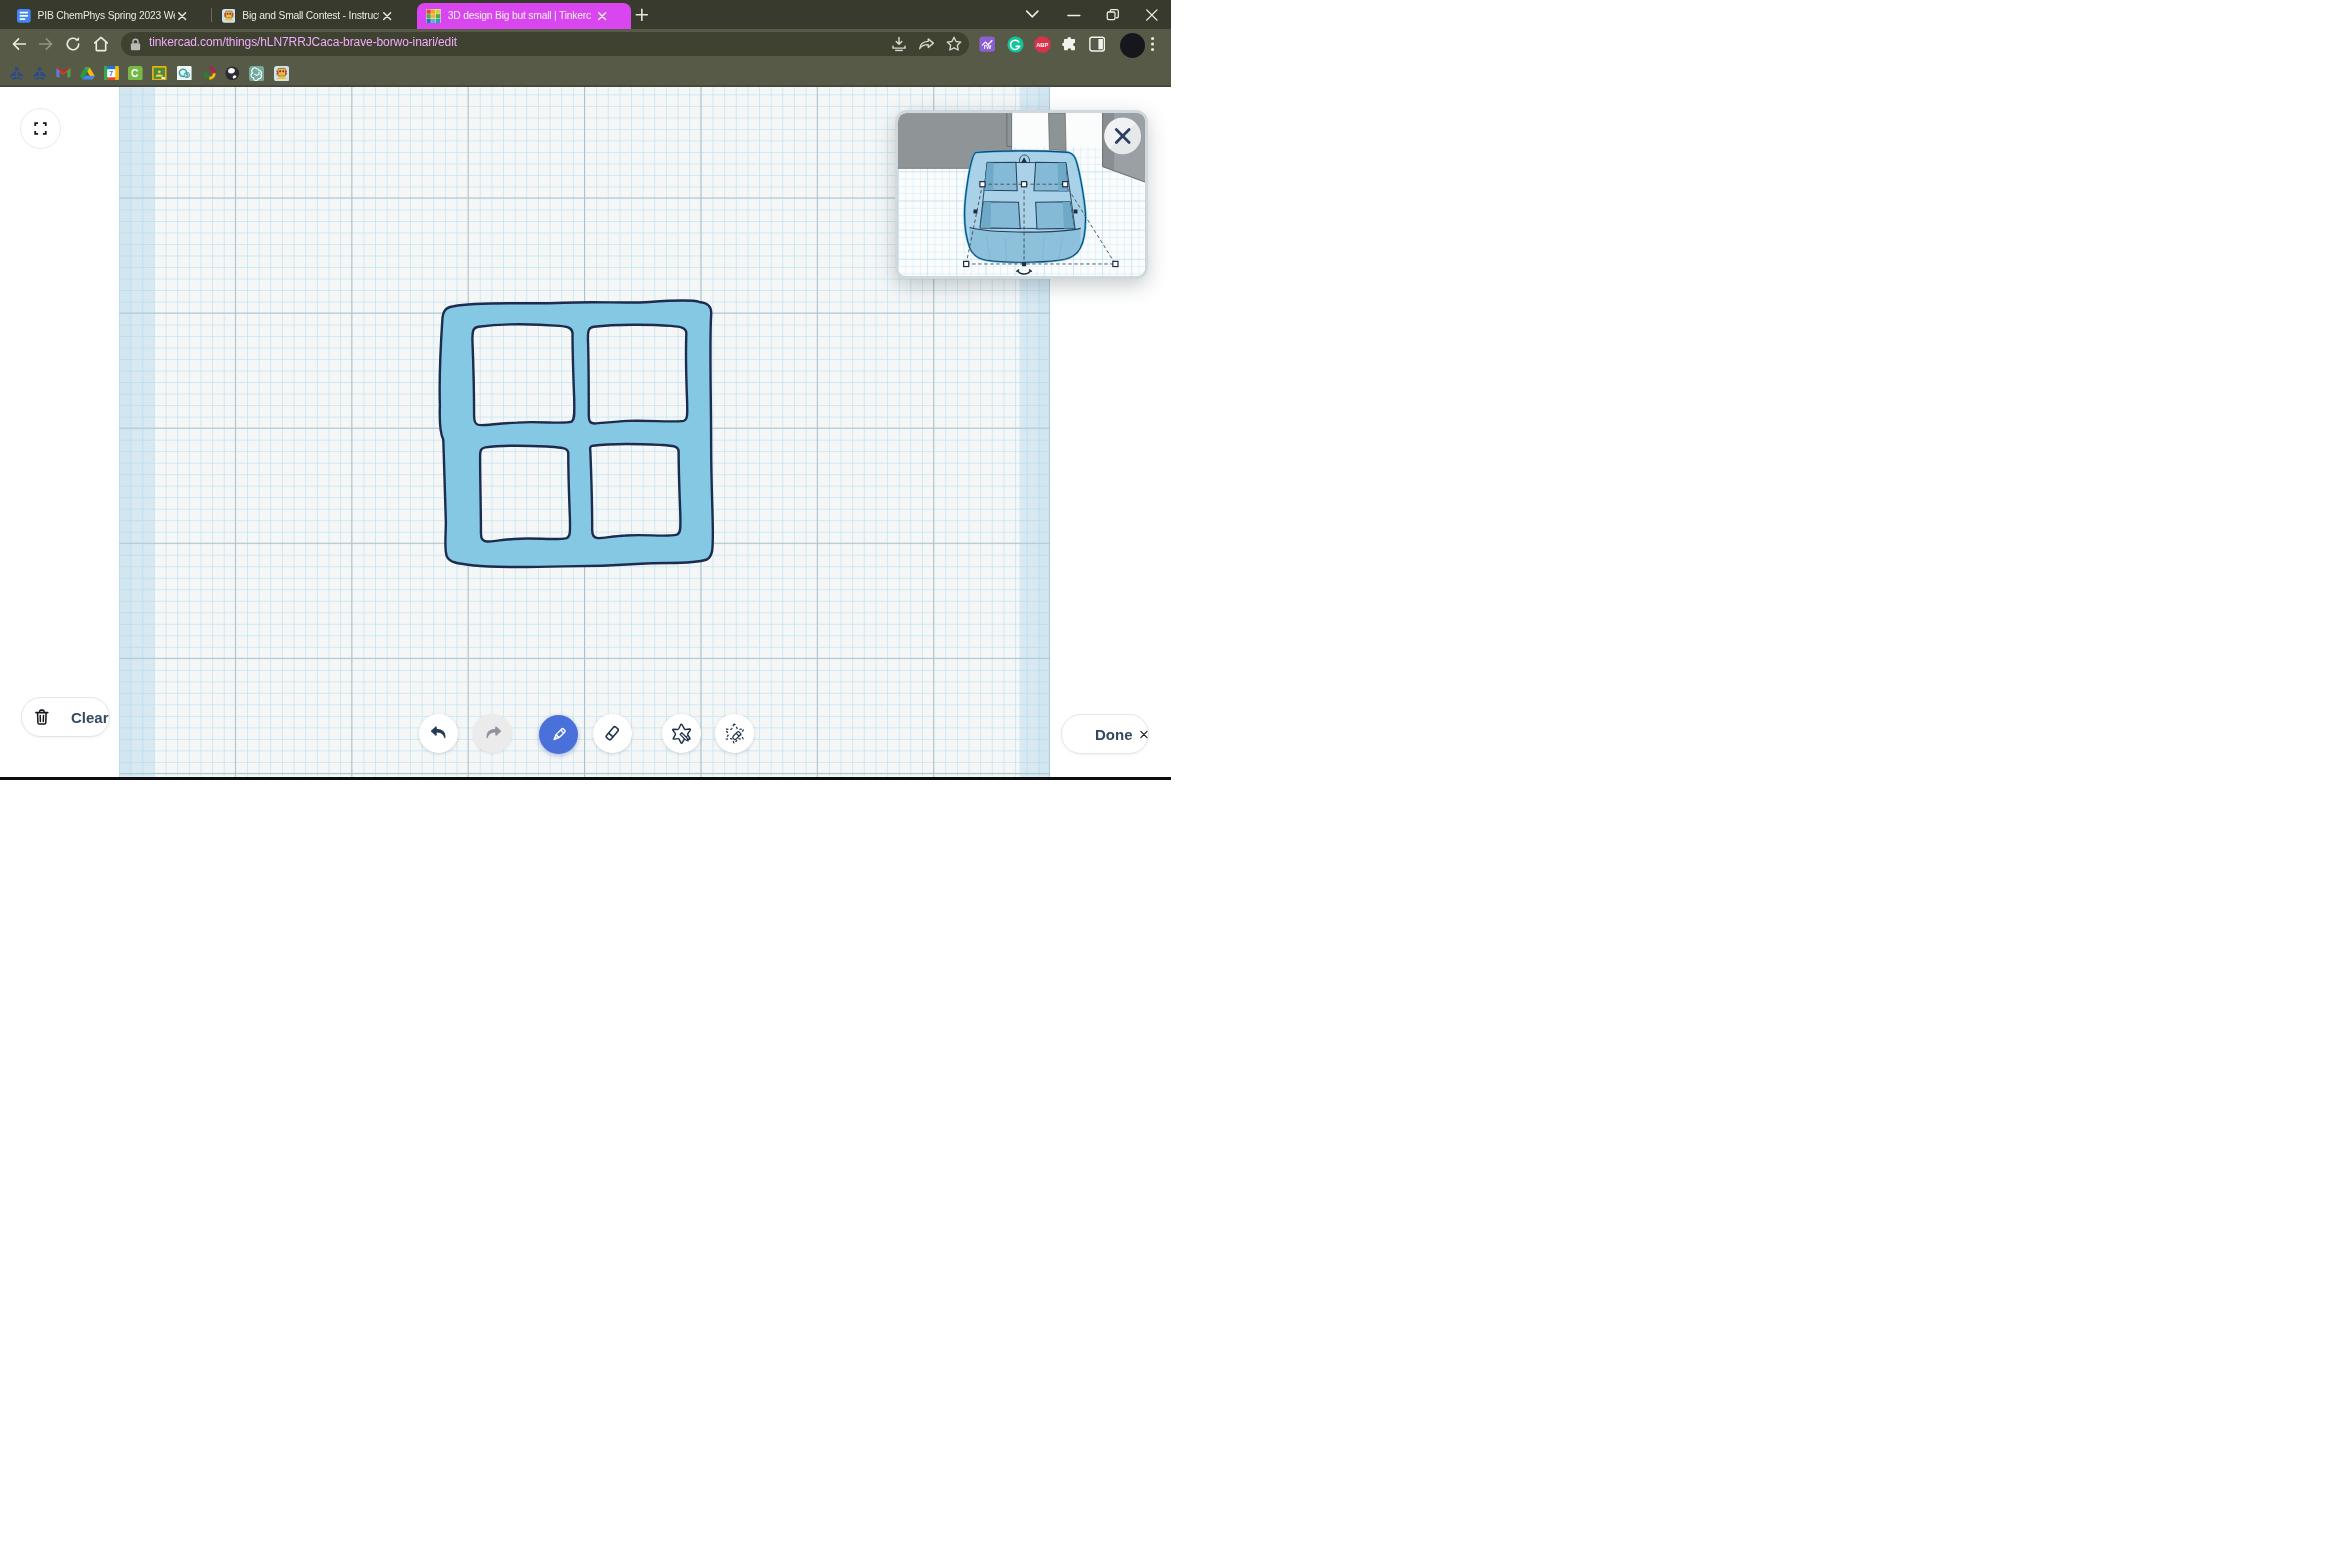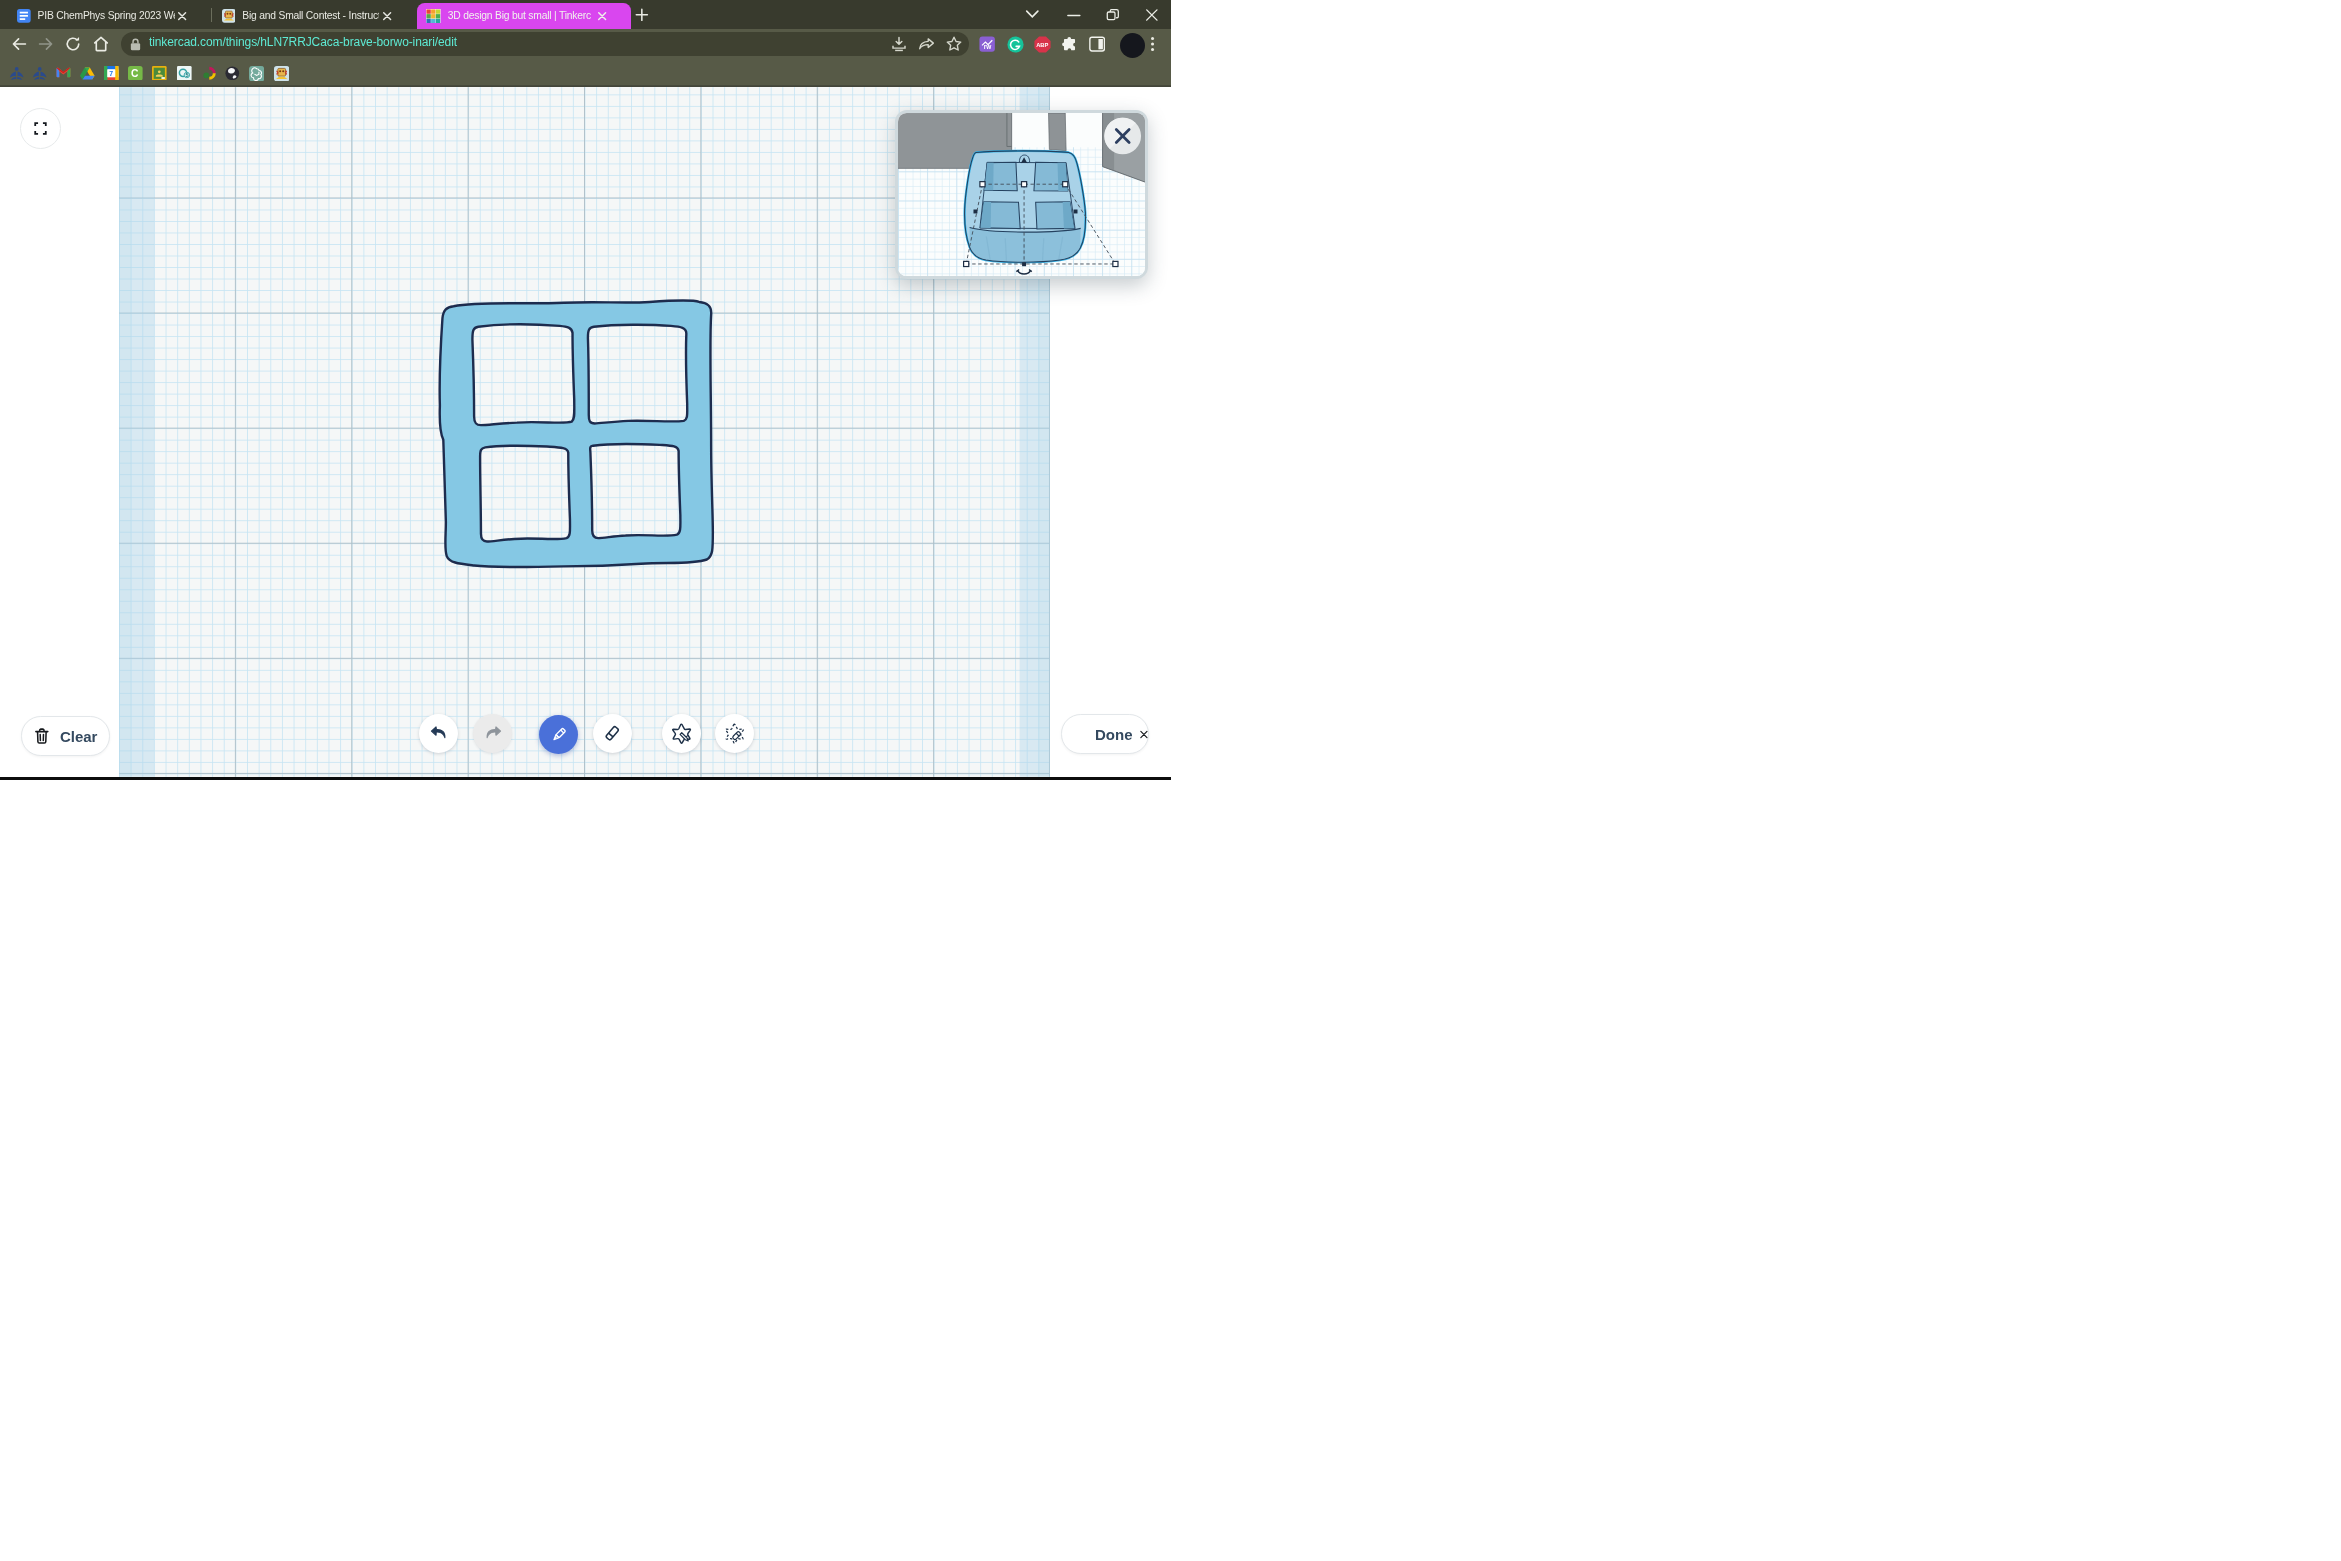--- a/index.html
+++ b/index.html
@@ -8,21 +8,21 @@
   .abs{position:absolute;}
   
   #tabstrip{position:absolute;left:0;top:0;width:1171px;height:29px;background:#383a2d;}
   .tab{position:absolute;top:2.6px;height:26.5px;display:flex;align-items:center;}
   .tab .title{font-size:10.3px;letter-spacing:-0.2px;color:#e9eae3;white-space:nowrap;overflow:hidden;}
   #tab3{background:#d946ef;border-radius:7.7px 7.7px 0 0;}
   .tabsep{position:absolute;top:7.7px;width:0.9px;height:14.6px;background:#6b6e5c;}
   #toolbar{position:absolute;left:0;top:29px;width:1171px;height:30px;background:#575a47;}
   #bookmarks{position:absolute;left:0;top:59px;width:1171px;height:28px;background:#575a47;box-shadow:inset 0 -1.7px 0 #43453a;}
   #urlpill{position:absolute;left:121px;top:3.4px;width:848px;height:24px;border-radius:12px;background:#3f4131;}
-  #urltext{position:absolute;left:149px;top:6px;font-size:12px;color:#5eead4;letter-spacing:-0.1px;}
+  #urltext{position:absolute;left:149px;top:6px;font-size:12px;color:#f0abfc;letter-spacing:-0.1px;}
   
   #content{position:absolute;left:0;top:87px;width:1171px;height:690px;background:#ffffff;}
   #graph{position:absolute;left:119px;top:0;width:931px;height:690px;}
   #bottomline{position:absolute;left:0;top:777px;width:1171px;height:3.4px;background:#0d0d0d;}
   
   .pill{position:absolute;background:#fff;border:0.9px solid #e3e7ea;border-radius:19.7px;
         box-shadow:0 0.9px 2.6px rgba(0,0,0,0.05);display:flex;align-items:center;}
   .pill span{font-weight:bold;color:#34495f;font-size:15px;}
   .rbtn{position:absolute;width:39px;height:39px;border-radius:50%;background:#fff;
         box-shadow:0 0.9px 3.4px rgba(30,40,60,0.18);display:flex;align-items:center;justify-content:center;}
@@ -303,21 +303,21 @@
       C 577 525, 566 527, 560 527
       C 555 527, 553 524, 553 518
       C 553 490, 552 455, 551 430
       C 551 422, 549 420, 554 419 Z"></path>
   </svg>
   <div class="rbtn" style="left:19.7px;top:21.4px;width:39px;height:39px;box-shadow:none;border:0.9px solid #e7eaeb;">
     <svg width="13" height="13" viewBox="0 0 16 16">
         <path d="M1.5 5 V1.5 H5 M11 1.5 H14.5 V5 M14.5 11 V14.5 H11 M5 14.5 H1.5 V11" stroke="#15191e" stroke-width="2.2" fill="none"></path>
       </svg>
   </div>
-  <div class="pill" style="left:20.5px;top:629px;width:87px;height:38px;">
+  <div class="pill" style="left:20.5px;top:610px;width:87px;height:38px;justify-content:space-between;">
     <svg style="margin-left:13.7px;" width="13.7" height="16.3" viewBox="0 0 16 19">
         <path d="M1 4.2 H15 M5.5 4 V2.6 a1.3 1.3 0 0 1 1.3 -1.3 h2.4 a1.3 1.3 0 0 1 1.3 1.3 V4 M3 4.5 L3.4 16 a1.6 1.6 0 0 0 1.6 1.5 h6 a1.6 1.6 0 0 0 1.6 -1.5 L13 4.5 M6.1 7.5 l0.2 7 M9.9 7.5 l-0.2 7" stroke="#16191d" stroke-width="1.8" fill="none" stroke-linecap="round"></path>
       </svg>
     <span style="margin-left:11px;">Clear</span>
   </div>
   <div class="pill" style="left:1061px;top:627px;width:86px;height:38px;">
     <span style="margin-left:33px;">Done</span>
     <svg style="margin-left:7.7px;" width="11" height="11" viewBox="0 0 14 14">
         <path d="M1.5 1.5 L12.5 12.5 M12.5 1.5 L1.5 12.5" stroke="#16191d" stroke-width="2.1" stroke-linecap="round"></path>
       </svg>

